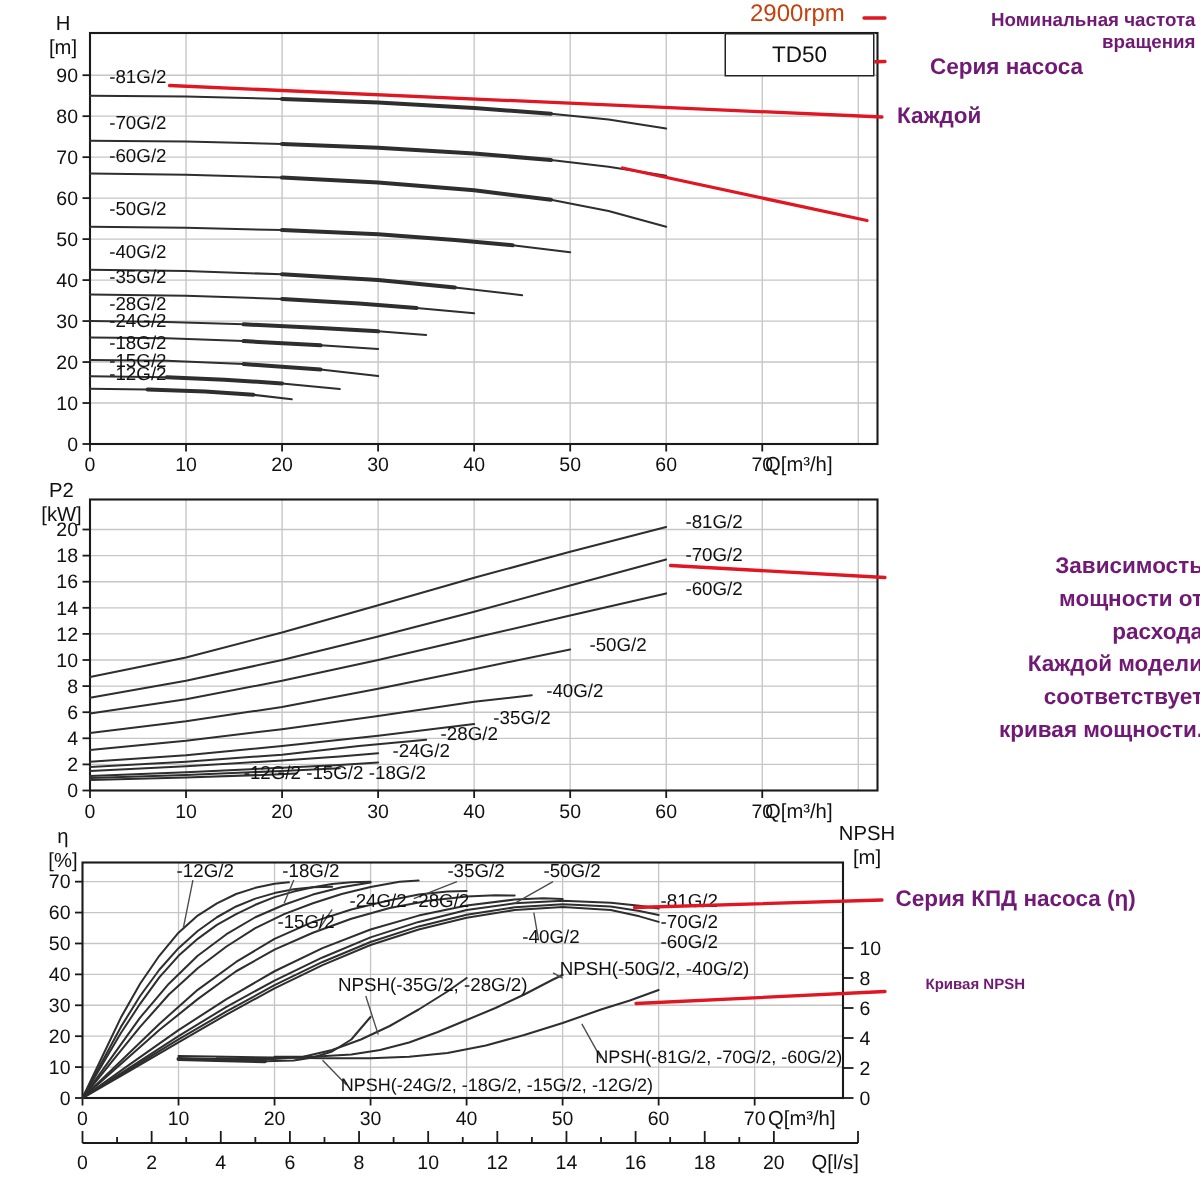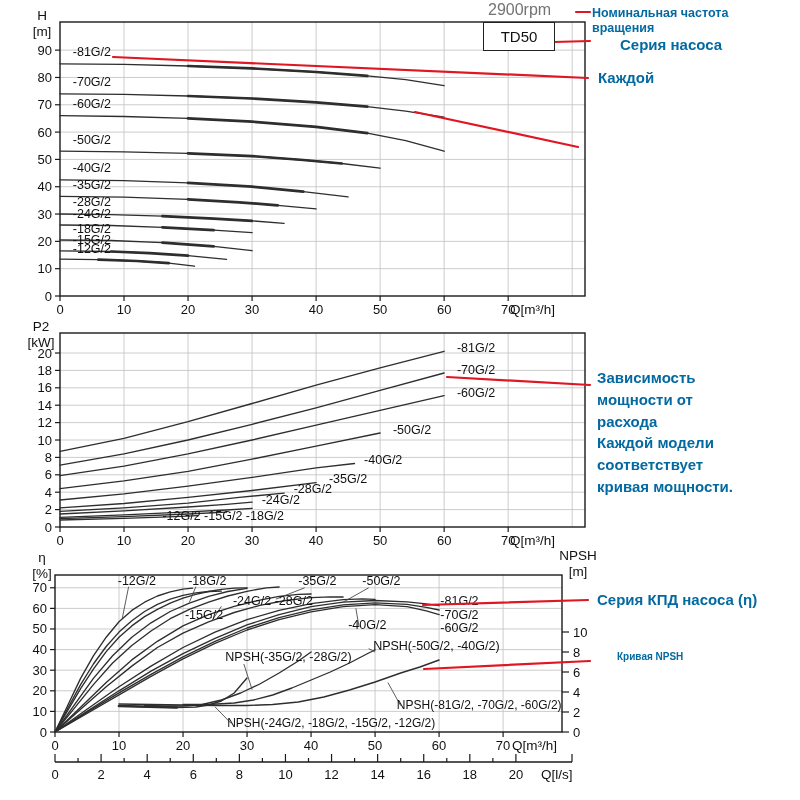--- a/index.html
+++ b/index.html
@@ -1,24 +1,24 @@
 <!DOCTYPE html>
 <html><head>
 <meta charset="utf-8">
 <style>
   html,body{margin:0;padding:0;background:#fff;}
   .stage{position:relative;width:800px;height:800px;background:#ffffff;overflow:hidden;
          font-family:"Liberation Sans",sans-serif;}
   #fig{position:absolute;left:0;top:0;}
   svg text{font-family:"Liberation Sans","DejaVu Sans",sans-serif;}
-  .rpm{position:absolute;left:488px;top:1px;font-size:16px;color:#737373;}
-  .td50box{position:absolute;left:483px;top:22px;width:72px;height:29px;border:1.6px solid #222;
+  .rpm{position:absolute;left:500px;top:1px;font-size:16px;color:#c2410c;}
+  .td50box{position:absolute;left:483px;top:22px;width:100px;height:29px;border:1.6px solid #222;
            background:#fff;display:flex;align-items:center;justify-content:center;
            font-size:15px;color:#111;box-sizing:border-box;}
-  .note{position:absolute;color:#0369a1;font-weight:bold;white-space:pre-line;}
+  .note{position:absolute;color:#701a75;font-weight:bold;white-space:pre-line;text-align:right;}
   .n-rpm{left:592px;top:6px;font-size:12.5px;line-height:1.18;width:205px;}
   .n-series{left:592px;top:36px;font-size:15px;margin-left:28px;}
   .n-model{left:598px;top:69px;font-size:15px;}
   .n-flow{left:592px;top:103px;font-size:15px;line-height:1.5;width:205px;}
   .n-power{left:597px;top:367px;font-size:15px;line-height:1.45;width:205px;}
   .n-eff{left:597px;top:591px;font-size:15px;}
   .n-npsh{left:592px;top:651px;font-size:10px;margin-left:25px;}
 </style>
 </head>
 <body>

